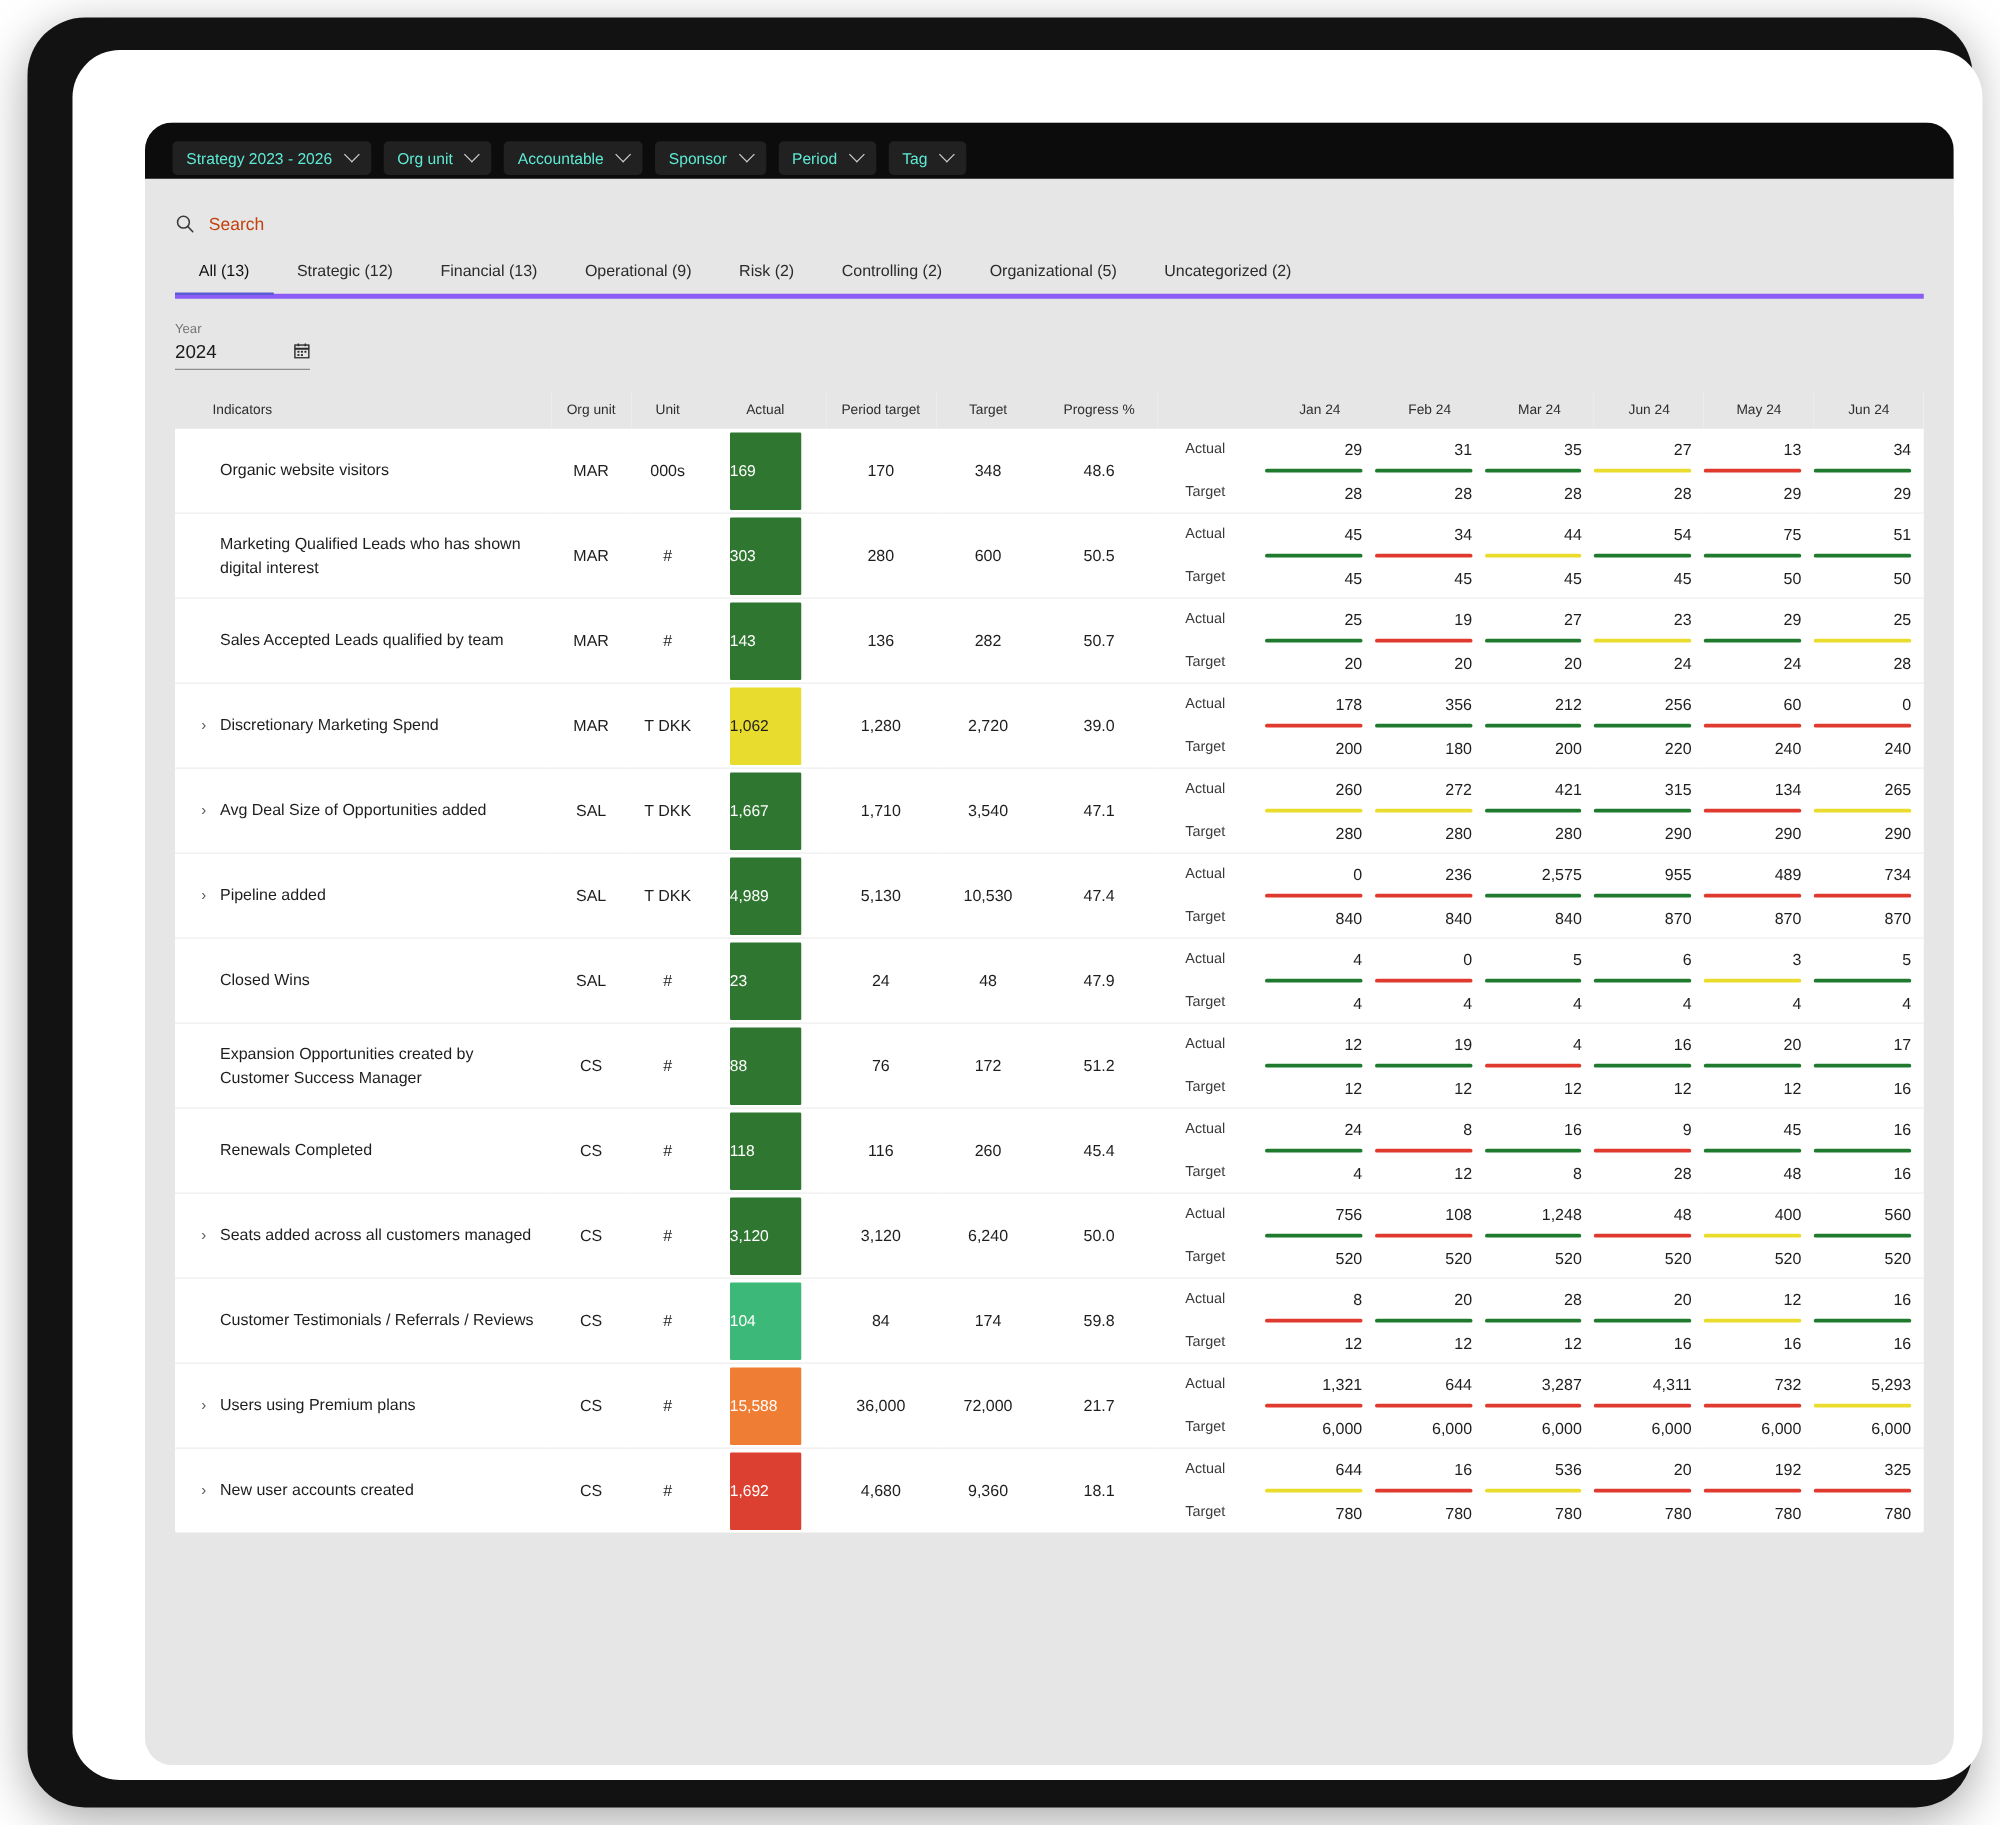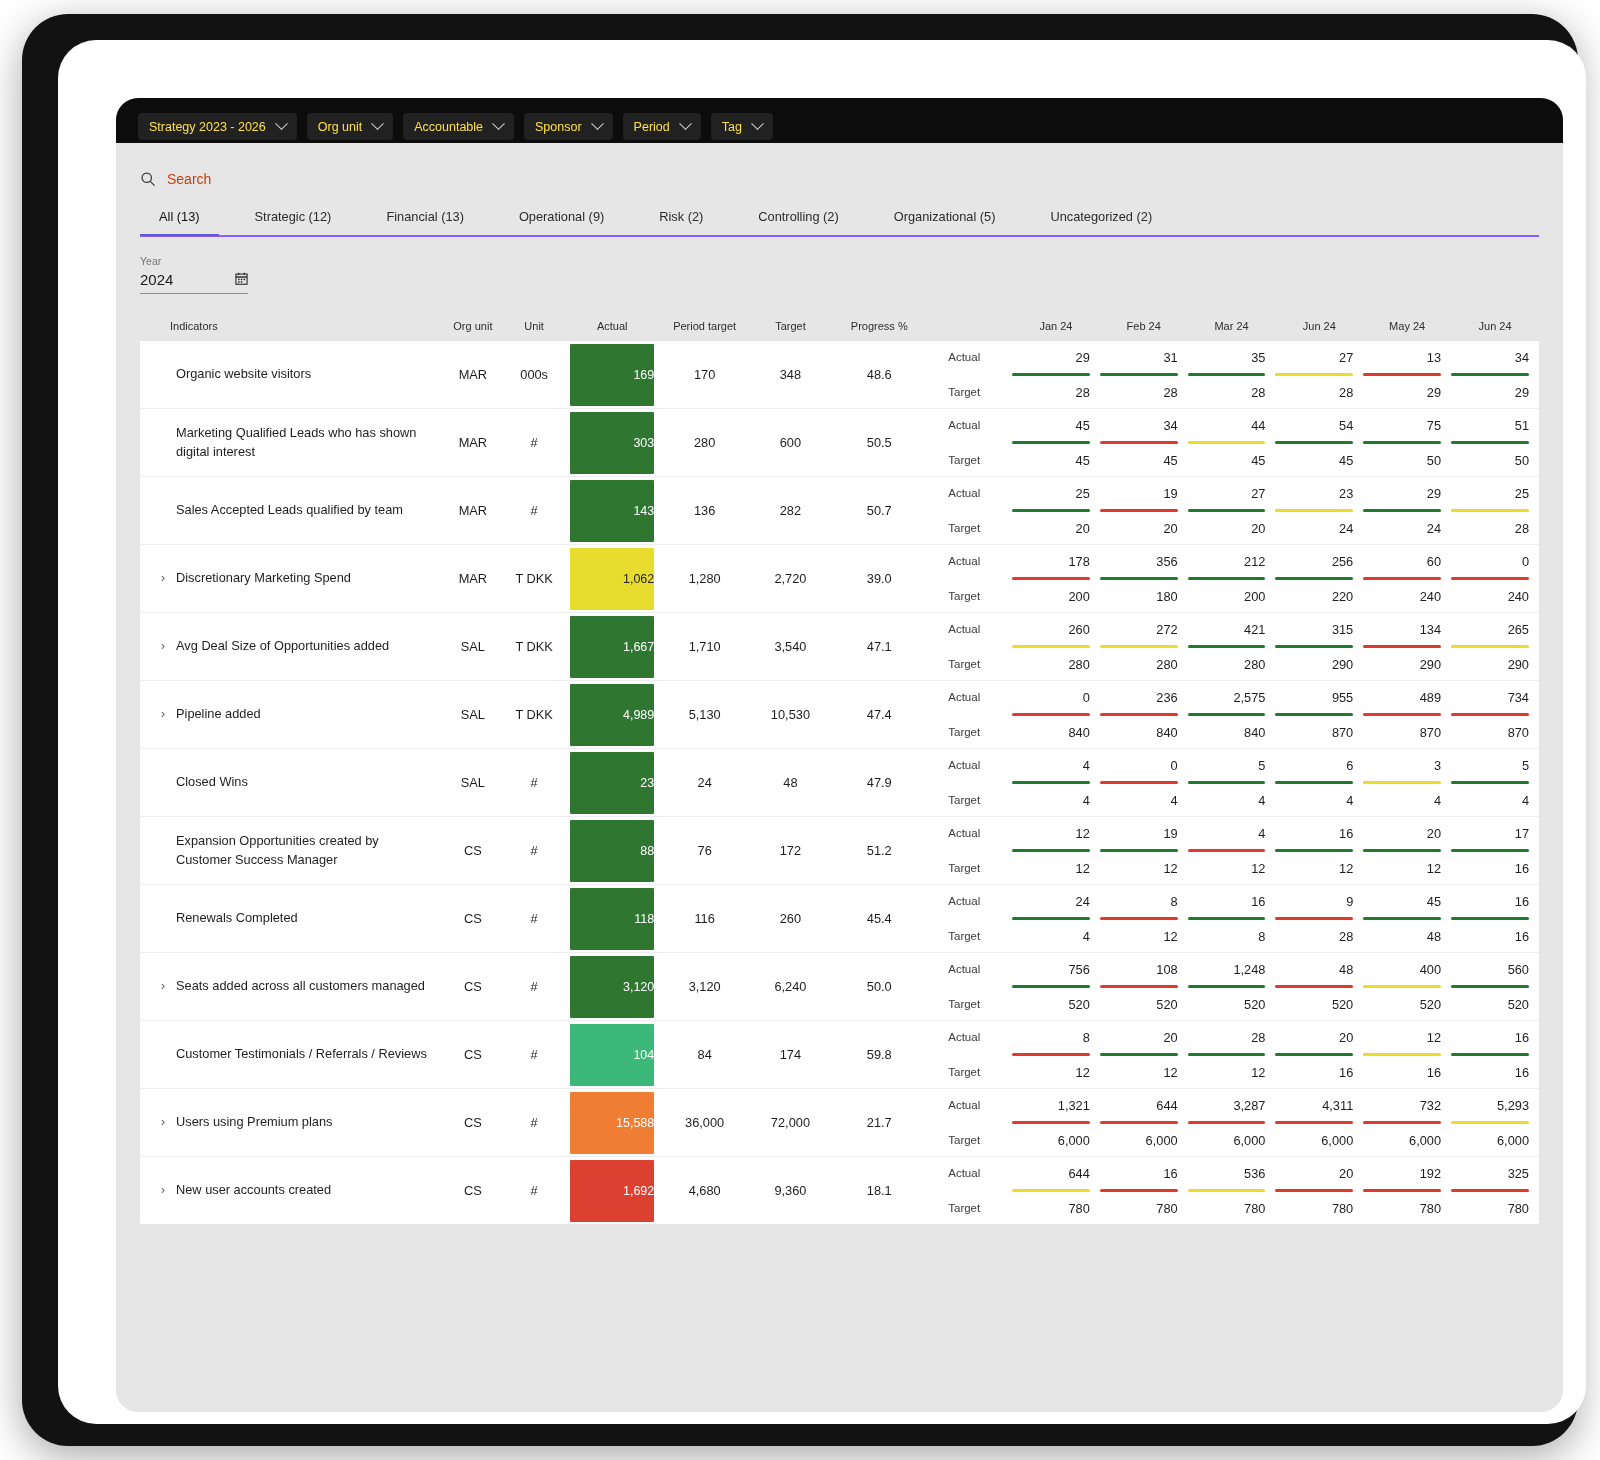--- a/index.html
+++ b/index.html
@@ -43,21 +43,21 @@
     gap: 10px;
   }
   .filter-chip {
     background: #212121;
     border-radius: 4px;
     height: 27px;
     display: flex;
     align-items: center;
     gap: 11px;
     padding: 0 11px;
-    color: #fde047;
+    color: #5eead4;
     font-size: 12.5px;
     white-space: nowrap;
     cursor: pointer;
     margin-top: 12px;
   }
   .chev {
     width: 9px; height: 9px;
     border-right: 1.6px solid #cfcfcf;
     border-bottom: 1.6px solid #cfcfcf;
     transform: rotate(45deg) translate(-2px,-2px);
@@ -110,23 +110,23 @@
 
   
   .search-row {
     display: flex; align-items: center; gap: 11px;
     margin-top: 28px;
   }
   .search-text { font-size: 14px; color: #c2410c; cursor: text; }
 
   
   .tabs {
-    display: flex; align-items: flex-end; gap: 17px;
+    display: flex; align-items: flex-end; gap: 0;
     margin-top: 22px;
-    border-bottom: 2px solid #8b5cf6;
+    border-bottom: 4px solid #8b5cf6;
   }
   .tab {
     font-size: 12.8px; color: #2b2b2b;
     padding: 0 19px 11px 19px;
     cursor: pointer; white-space: nowrap;
     position: relative;
   }
   .tab.active { color: #111; }
   .tab.active:after {
     content: ""; position: absolute;
@@ -180,26 +180,26 @@
   .row-chev {
     font-size: 12px; color: #5a5a5a; flex: none;
     width: 10px; text-align: center;
     cursor: pointer;
   }
   .row-chev.empty { visibility: hidden; }
   .c-mid { font-size: 12.8px; color: #1e1e1e; text-align: center; }
   .badge {
     display: block;
     margin: 0 auto;
-    width: 84px;
+    width: 57px;
     padding: 24px 0;
     border-radius: 1px;
     color: #ffffff;
     font-size: 12.5px;
-    text-align: right;
+    text-align: left;
   }
 
   
   .at-labels { font-size: 11.5px; color: #3a3a3a; }
   .at-labels div { height: 32px; display: flex; align-items: center; }
   .at-labels .mid { height: 0; }
   .mcell { padding: 0 10px 0 0; }
   .mblock { display: flex; flex-direction: column; }
   .mval {
     height: 32px;

